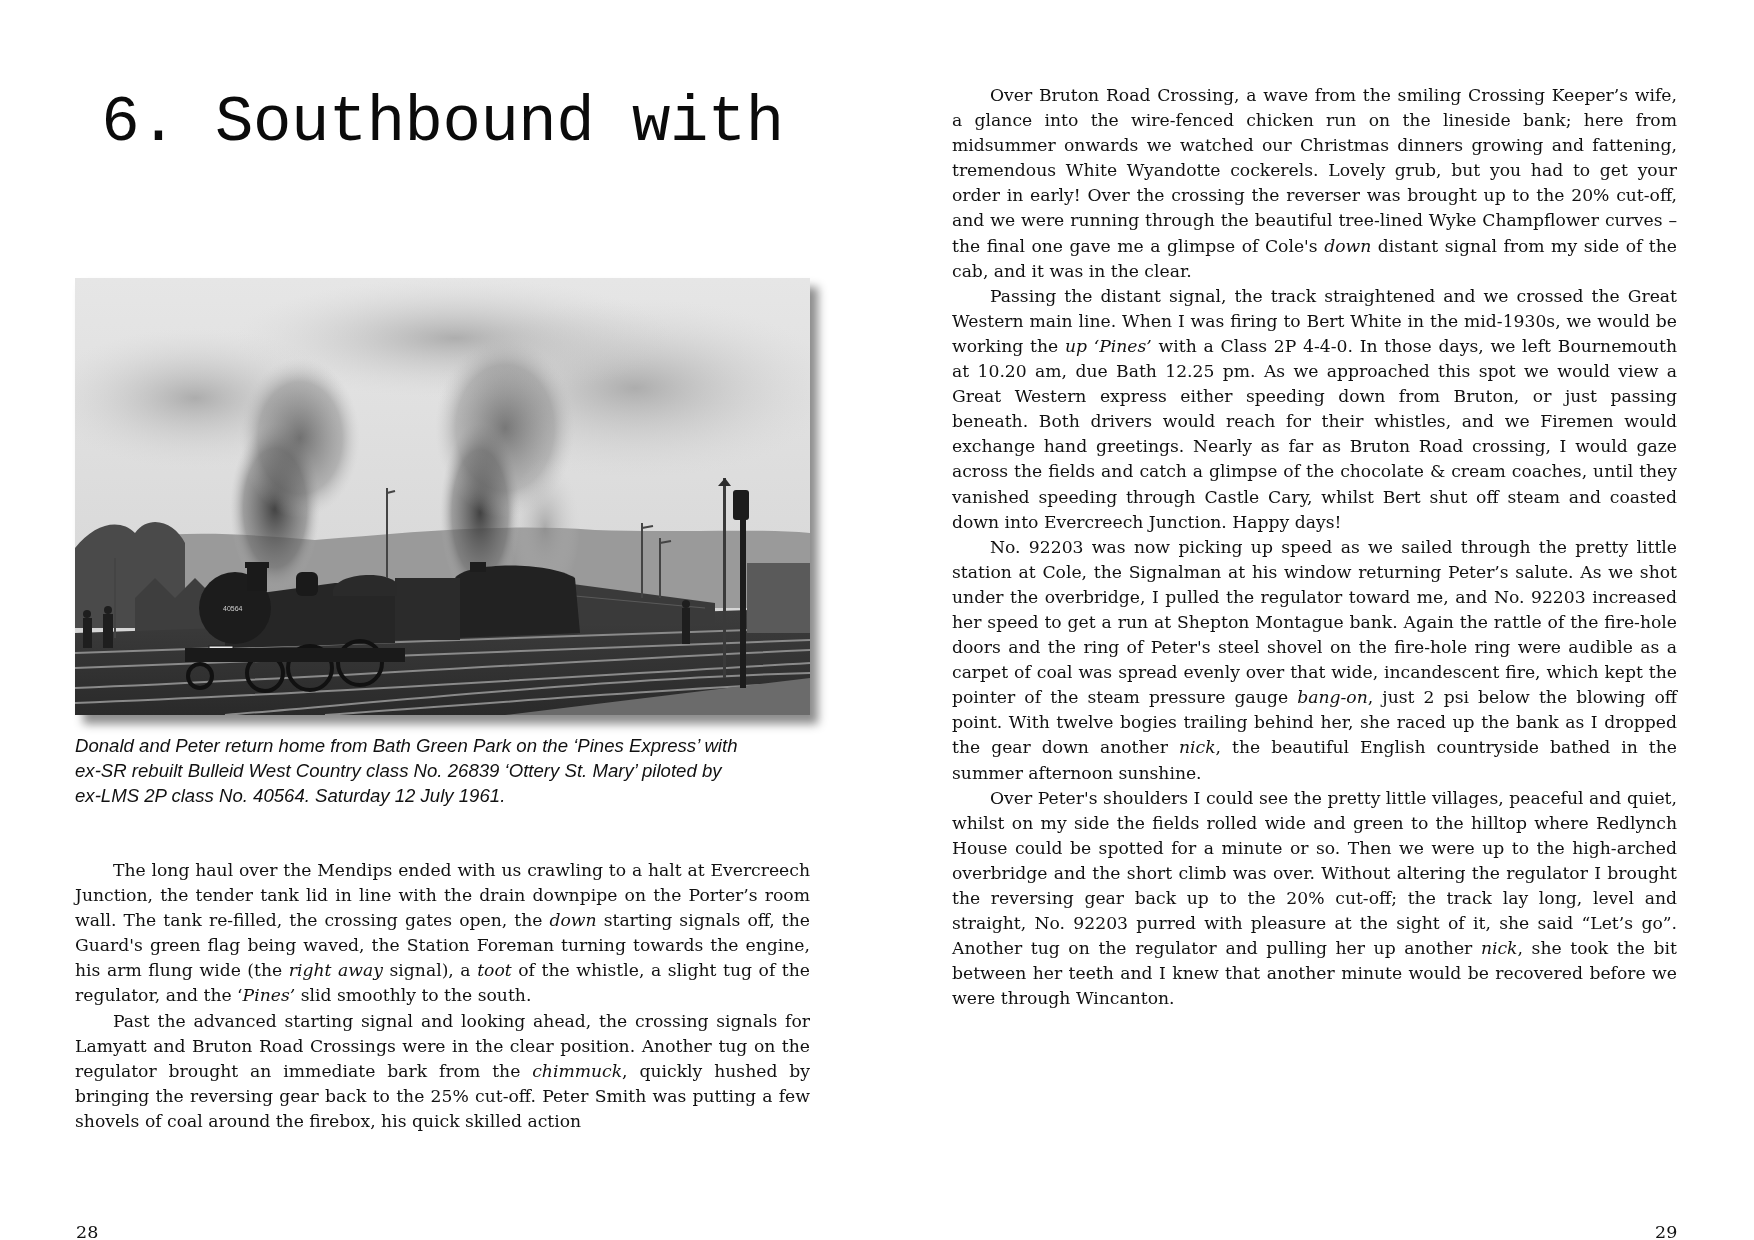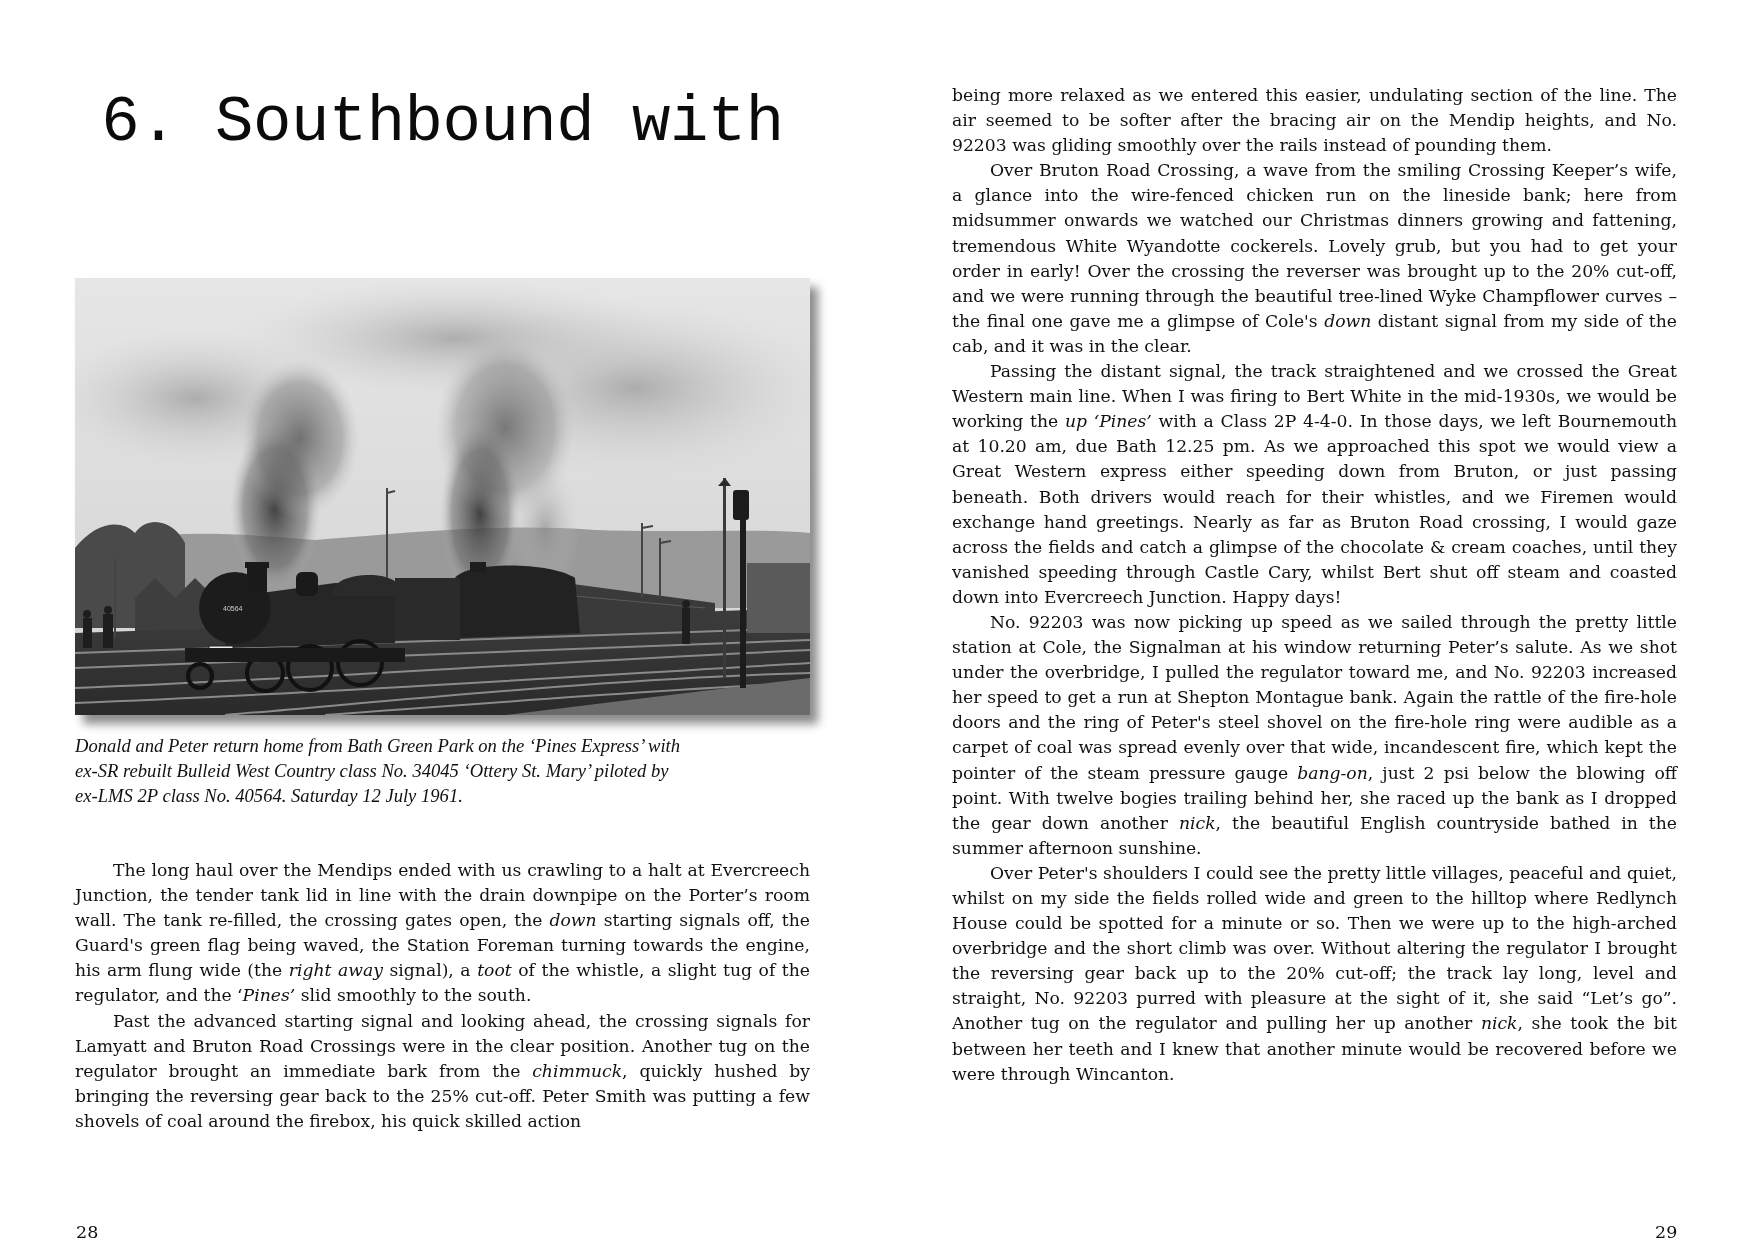--- a/index.html
+++ b/index.html
@@ -20,21 +20,21 @@
   .photo {
     position: absolute; left: 75px; top: 278px; width: 735px; height: 437px;
     box-shadow: 8px 9px 9px rgba(0,0,0,0.45);
     overflow: hidden;
     background: #d8d8d8;
   }
   .photo svg { display: block; width: 100%; height: 100%; }
 
   .caption {
     position: absolute; left: 75px; width: 740px; top: 733px;
-    font-family: Liberation Serif, serif;
+    font-family: Liberation Sans, sans-serif;
     font-style: italic; font-size: 18.6px; line-height: 25px; color: #111;
   }
   .caption div { white-space: nowrap; }
 
   .body {
     font-family: "DejaVu Serif", "Liberation Serif", serif;
     font-size: 17.2px; line-height: 25.1px; color: #111;
     text-align: justify; hyphens: none;
   }
   .body p { margin: 0; text-indent: 38px; }
@@ -162,34 +162,33 @@
         <rect x="28" y="336" width="10" height="34"></rect>
         <circle cx="33" cy="332" r="4"></circle>
         <rect x="607" y="330" width="8" height="36"></rect>
         <circle cx="611" cy="326" r="4"></circle>
       </g>
     </svg>
   </div>
 
   <div class="caption">
     <div>Donald and Peter return home from Bath Green Park on the ‘Pines Express’ with</div>
-    <div>ex-SR rebuilt Bulleid West Country class No. 34045 ‘Ottery St. Mary’ piloted by</div>
+    <div>ex-SR rebuilt Bulleid West Country class No. 26839 ‘Ottery St. Mary’ piloted by</div>
     <div>ex-LMS 2P class No. 40564.  Saturday 12 July 1961.</div>
   </div>
 
   <div class="body" id="body-left">
       <p><span>The long haul over the Mendips ended with us crawling to a halt at Evercreech Junction, the tender tank lid in line with the drain downpipe on the Porter’s room wall. The tank re-filled, the crossing gates open, the </span><i>down</i><span> starting signals off, the Guard's green flag being waved, the Station Foreman turning towards the engine, his arm flung wide (the </span><i>right away</i><span> signal), a </span><i>toot</i><span> of the whistle, a slight tug of the regulator, and the ‘</span><i>Pines’</i><span> slid smoothly to the south.</span></p>
       <p><span>Past the advanced starting signal and looking ahead, the crossing signals for Lamyatt and Bruton Road Crossings were in the clear position. Another tug on the regulator brought an immediate bark from the </span><i>chimmuck</i><span>, quickly hushed by bringing the reversing gear back to the 25% cut-off. Peter Smith was putting a few shovels of coal around the firebox, his quick skilled action</span></p>
     </div>
 
   <div class="pagenum" id="pagenum-left">28</div>
 </div>
 
 <div class="page" id="page-right">
   <div class="body" id="body-right">
-      <p class="noindent"><span>being more relaxed as we entered this easier, undulating section of the line. The air seemed to be softer after the bracing air on the Mendip heights, and No. 92203 was gliding smoothly over the rails instead of pounding them.</span></p>
       <p><span>Over Bruton Road Crossing, a wave from the smiling Crossing Keeper’s wife, a glance into the wire-fenced chicken run on the lineside bank; here from midsummer onwards we watched our Christmas dinners growing and fattening, tremendous White Wyandotte cockerels. Lovely grub, but you had to get your order in early! Over the crossing the reverser was brought up to the 20% cut-off, and we were running through the beautiful tree-lined Wyke Champflower curves – the final one gave me a glimpse of Cole's </span><i>down</i><span> distant signal from my side of the cab, and it was in the clear.</span></p>
       <p><span>Passing the distant signal, the track straightened and we crossed the Great Western main line. When I was firing to Bert White in the mid-1930s, we would be working the </span><i>up ‘Pines’</i><span> with a Class 2P 4-4-0. In those days, we left Bournemouth at 10.20 am, due Bath 12.25 pm. As we approached this spot we would view a Great Western express either speeding down from Bruton, or just passing beneath. Both drivers would reach for their whistles, and we Firemen would exchange hand greetings. Nearly as far as Bruton Road crossing, I would gaze across the fields and catch a glimpse of the chocolate &amp; cream coaches, until they vanished speeding through Castle Cary, whilst Bert shut off steam and coasted down into Evercreech Junction. Happy days!</span></p>
       <p><span>No. 92203 was now picking up speed as we sailed through the pretty little station at Cole, the Signalman at his window returning Peter’s salute. As we shot under the overbridge, I pulled the regulator toward me, and No. 92203 increased her speed to get a run at Shepton Montague bank. Again the rattle of the fire-hole doors and the ring of Peter's steel shovel on the fire-hole ring were audible as a carpet of coal was spread evenly over that wide, incandescent fire, which kept the pointer of the steam pressure gauge </span><i>bang-on</i><span>, just 2 psi below the blowing off point. With twelve bogies trailing behind her, she raced up the bank as I dropped the gear down another </span><i>nick</i><span>, the beautiful English countryside bathed in the summer afternoon sunshine.</span></p>
       <p><span>Over Peter's shoulders I could see the pretty little villages, peaceful and quiet, whilst on my side the fields rolled wide and green to the hilltop where Redlynch House could be spotted for a minute or so. Then we were up to the high-arched overbridge and the short climb was over. Without altering the regulator I brought the reversing gear back up to the 20% cut-off; the track lay long, level and straight, No. 92203 purred with pleasure at the sight of it, she said “Let’s go”. Another tug on the regulator and pulling her up another </span><i>nick</i><span>, she took the bit between her teeth and I knew that another minute would be recovered before we were through Wincanton.</span></p>
     </div>
   <div class="pagenum" id="pagenum-right">29</div>
 </div>
 
 </body></html>

